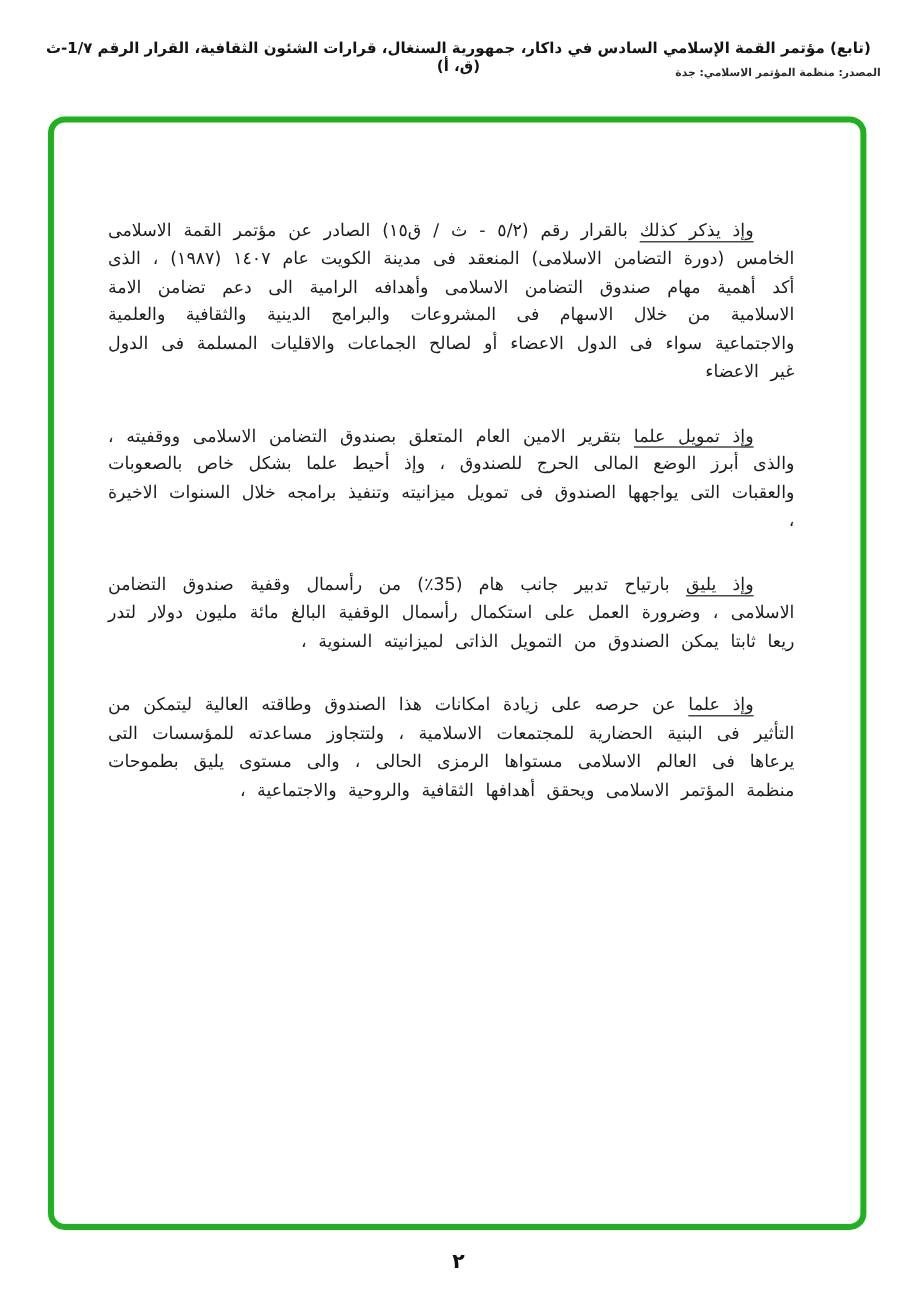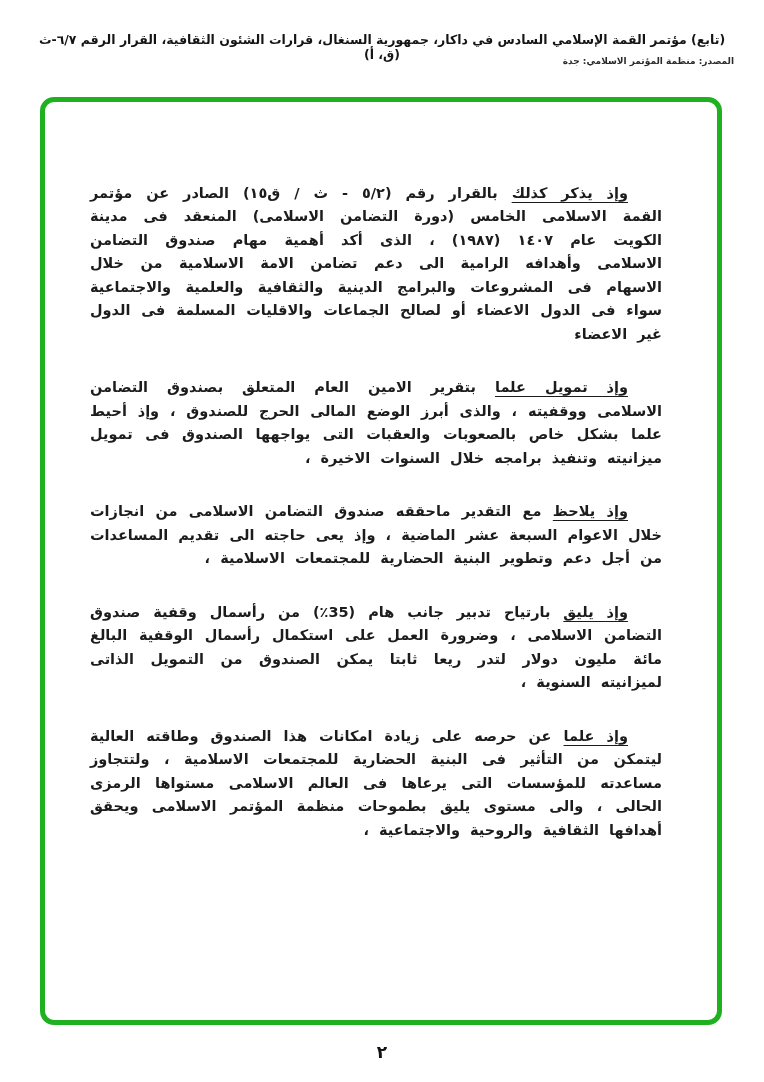--- a/index.html
+++ b/index.html
@@ -52,21 +52,21 @@
     background: #ffffff;
   }
   .content {
     position: absolute;
     top: 182px;
     right: 102px;
     width: 572px;
     direction: rtl;
     text-align: justify;
     font-size: 14.5px;
-    font-weight: 700;
+    font-weight: 400;
     color: #1c1c1c;
     line-height: 1.62;
     word-spacing: 5px;
     margin-left: 12px;
   }
   .para {
     margin: 0 0 30px 0;
     text-indent: 34px;
   }
   .para-lead {
@@ -83,33 +83,32 @@
     font-weight: 700;
     color: #111111;
     direction: rtl;
   }
 </style>
 </head>
 <body>
 
 <div class="page">
 
-  <div class="header-line">(تابع) مؤتمر القمة الإسلامي السادس في داكار، جمهورية السنغال، قرارات الشئون الثقافية، القرار الرقم ٦/٧-ث (ق، أ)</div>
+  <div class="header-line">(تابع) مؤتمر القمة الإسلامي السادس في داكار، جمهورية السنغال، قرارات الشئون الثقافية، القرار الرقم 1/٧-ث (ق، أ)</div>
 
   <div class="source-line">المصدر: منظمة المؤتمر الاسلامي: جدة</div>
 
   <div class="frame"></div>
 
   <div class="content">
 
     <p class="para"><span class="para-lead">وإذ يذكر كذلك</span> <span>بالقرار رقم (٥/٢ - ث / ق١٥) الصادر عن مؤتمر القمة الاسلامى الخامس (دورة التضامن الاسلامى) المنعقد فى مدينة الكويت عام ١٤٠٧ (١٩٨٧) ، الذى أكد أهمية مهام صندوق التضامن الاسلامى وأهدافه الرامية الى دعم تضامن الامة الاسلامية من خلال الاسهام فى المشروعات والبرامج الدينية والثقافية والعلمية والاجتماعية سواء فى الدول الاعضاء أو لصالح الجماعات والاقليات المسلمة فى الدول غير الاعضاء</span></p>
 
     <p class="para"><span class="para-lead">وإذ تمويل علما</span> <span>بتقرير الامين العام المتعلق بصندوق التضامن الاسلامى ووقفيته ، والذى أبرز الوضع المالى الحرج للصندوق ، وإذ أحيط علما بشكل خاص بالصعوبات والعقبات التى يواجهها الصندوق فى تمويل ميزانيته وتنفيذ برامجه خلال السنوات الاخيرة ،</span></p>
 
-    <p class="para"><span class="para-lead">وإذ يلاحظ</span> <span>مع التقدير ماحققه صندوق التضامن الاسلامى من انجازات خلال الاعوام السبعة عشر الماضية ، وإذ يعى حاجته الى تقديم المساعدات من أجل دعم وتطوير البنية الحضارية للمجتمعات الاسلامية ،</span></p>
 
     <p class="para"><span class="para-lead">وإذ يليق</span> <span>بارتياح تدبير جانب هام (35٪) من رأسمال وقفية صندوق التضامن الاسلامى ، وضرورة العمل على استكمال رأسمال الوقفية البالغ مائة مليون دولار لتدر ريعا ثابتا يمكن الصندوق من التمويل الذاتى لميزانيته السنوية ،</span></p>
 
     <p class="para"><span class="para-lead">وإذ علما</span> <span>عن حرصه على زيادة امكانات هذا الصندوق وطاقته العالية ليتمكن من التأثير فى البنية الحضارية للمجتمعات الاسلامية ، ولتتجاوز مساعدته للمؤسسات التى يرعاها فى العالم الاسلامى مستواها الرمزى الحالى ، والى مستوى يليق بطموحات منظمة المؤتمر الاسلامى ويحقق أهدافها الثقافية والروحية والاجتماعية ،</span></p>
 
   </div>
 
   <div class="page-number">٢</div>
 
 </div>

